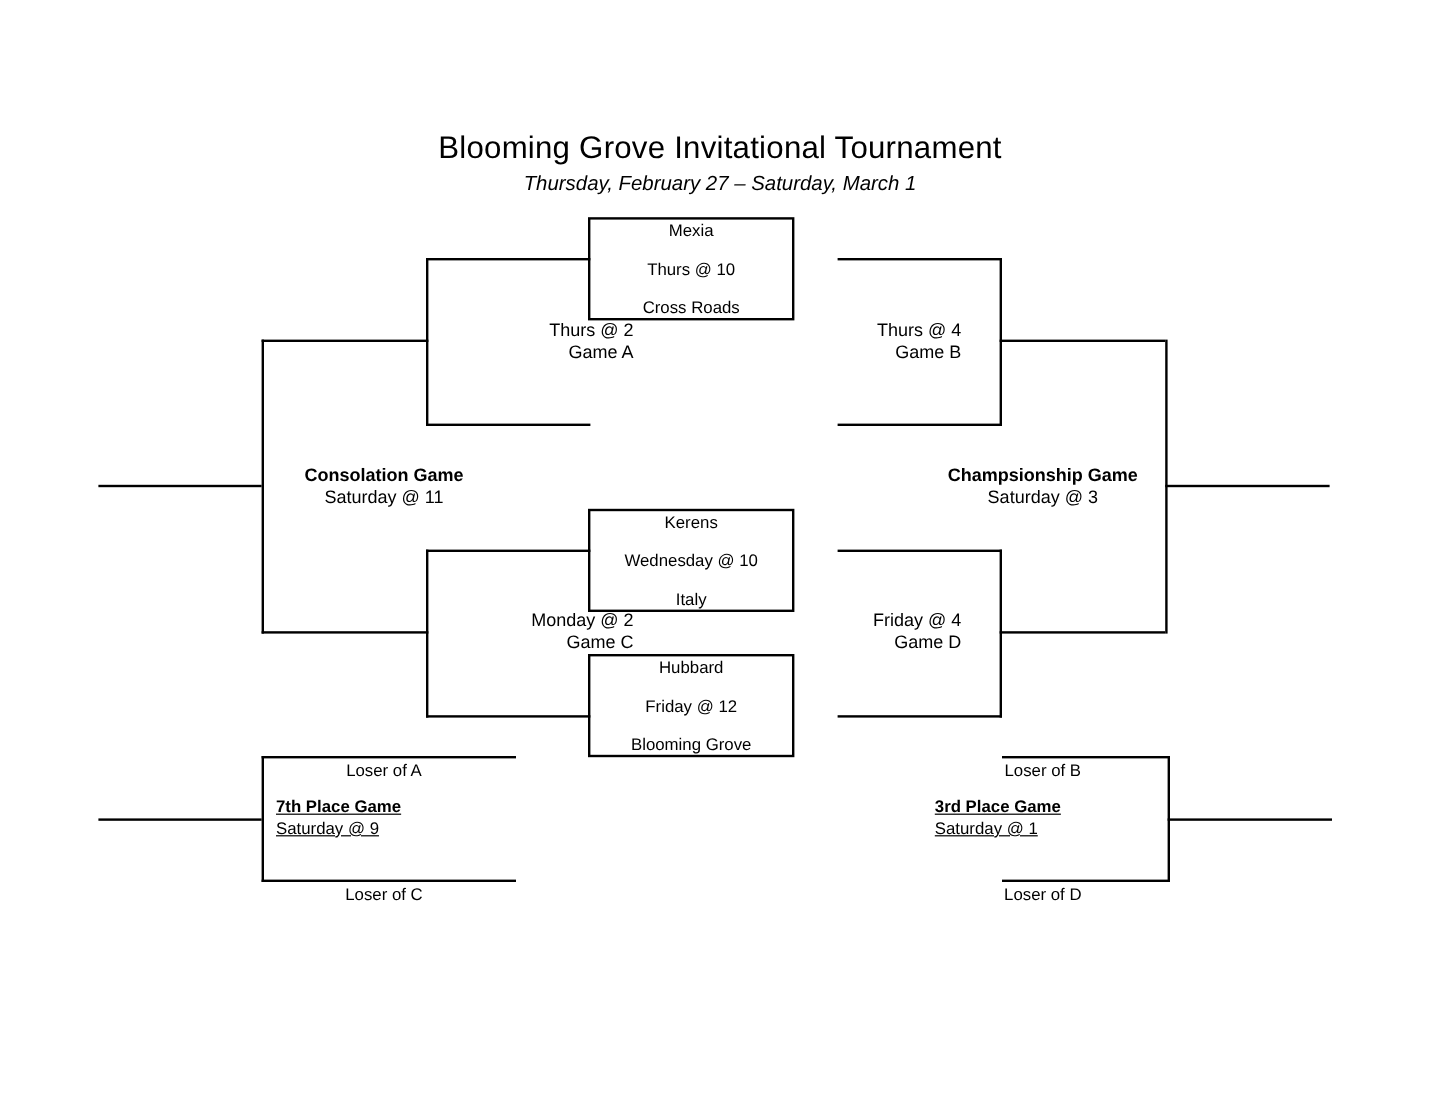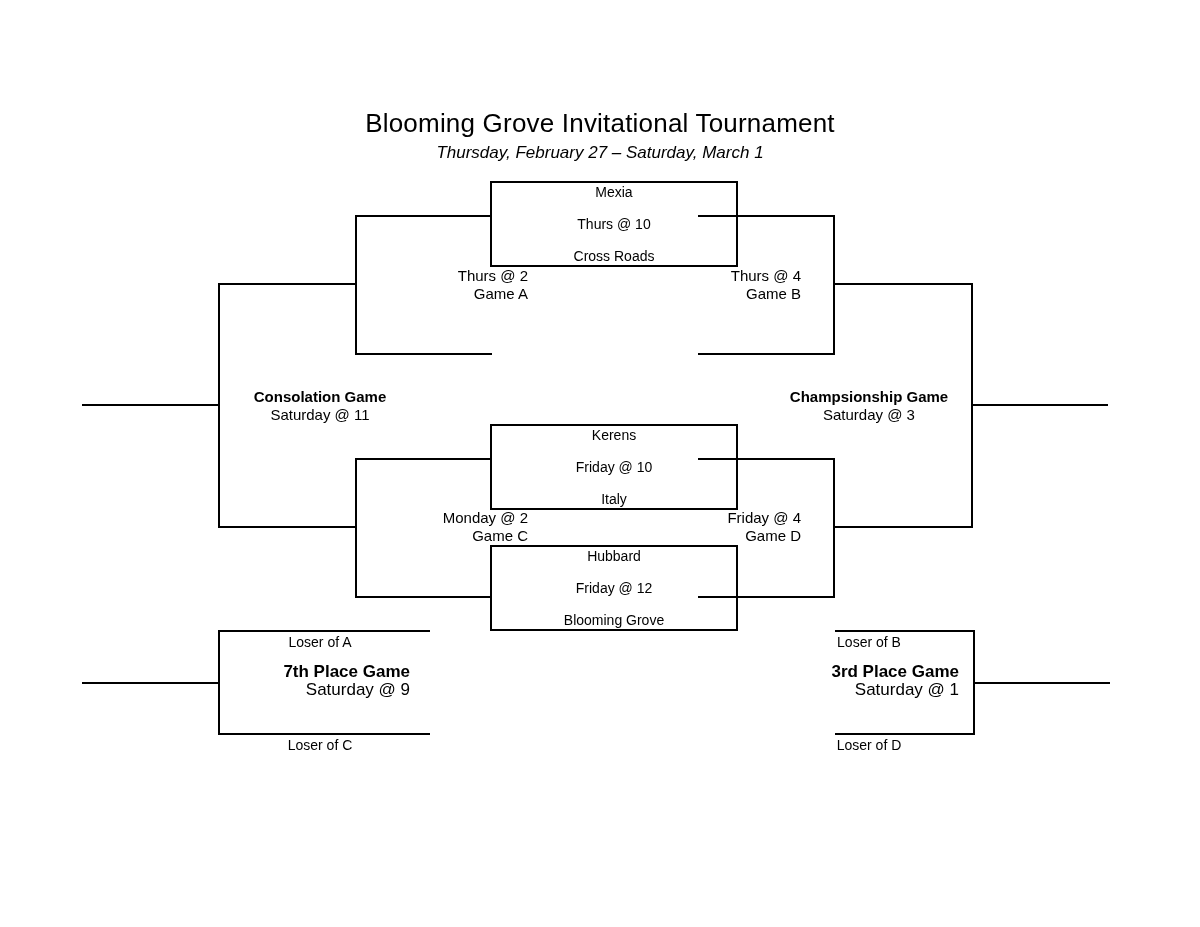--- a/index.html
+++ b/index.html
@@ -31,21 +31,21 @@
     left: 0; right: 0; top: 143px;
     text-align: center;
     font-size: 17px;
     font-style: italic;
   }
   .hline, .vline { position: absolute; background: var(--line-color); }
   .hline { height: 2px; }
   .vline { width: 2px; }
   .match-box {
     position: absolute;
-    width: 248px;
+    width: 172px;
     height: 86px;
     border: 2px solid var(--line-color);
     background: var(--bg-color);
     display: flex;
     flex-direction: column;
     justify-content: space-between;
     padding: 1px 2px;
     text-align: center;
     font-size: 14px;
     line-height: 1.15;
@@ -60,23 +60,24 @@
   .final-label {
     position: absolute;
     width: 200px;
     text-align: center;
     font-size: 15px;
     line-height: 18px;
   }
   .placement-label {
     position: absolute;
     width: 180px;
-    text-align: right;
-    font-size: 17px;
+    text-align: left;
+    font-size: 14px;
     line-height: 18px;
+    text-decoration: underline;
   }
   .bold { font-weight: bold; }
   .feeder-label {
     position: absolute;
     width: 140px;
     text-align: center;
     font-size: 14px;
     line-height: 16px;
   }
 </style>
@@ -88,21 +89,21 @@
   <div class="title">Blooming Grove Invitational Tournament</div>
   <div class="subtitle">Thursday, February 27 – Saturday, March 1</div>
 
   <div class="match-box" style="left:490px;top:181px;">
     <div>Mexia</div>
     <div>Thurs @ 10</div>
     <div>Cross Roads</div>
   </div>
   <div class="match-box" style="left:490px;top:424px;">
     <div>Kerens</div>
-    <div>Friday @ 10</div>
+    <div>Wednesday @ 10</div>
     <div>Italy</div>
   </div>
   <div class="match-box" style="left:490px;top:545px;">
     <div>Hubbard</div>
     <div>Friday @ 12</div>
     <div>Blooming Grove</div>
   </div>
 
   <div class="hline" style="left:355px;top:215px;width:137px;"></div>
   <div class="hline" style="left:355px;top:353px;width:137px;"></div>

